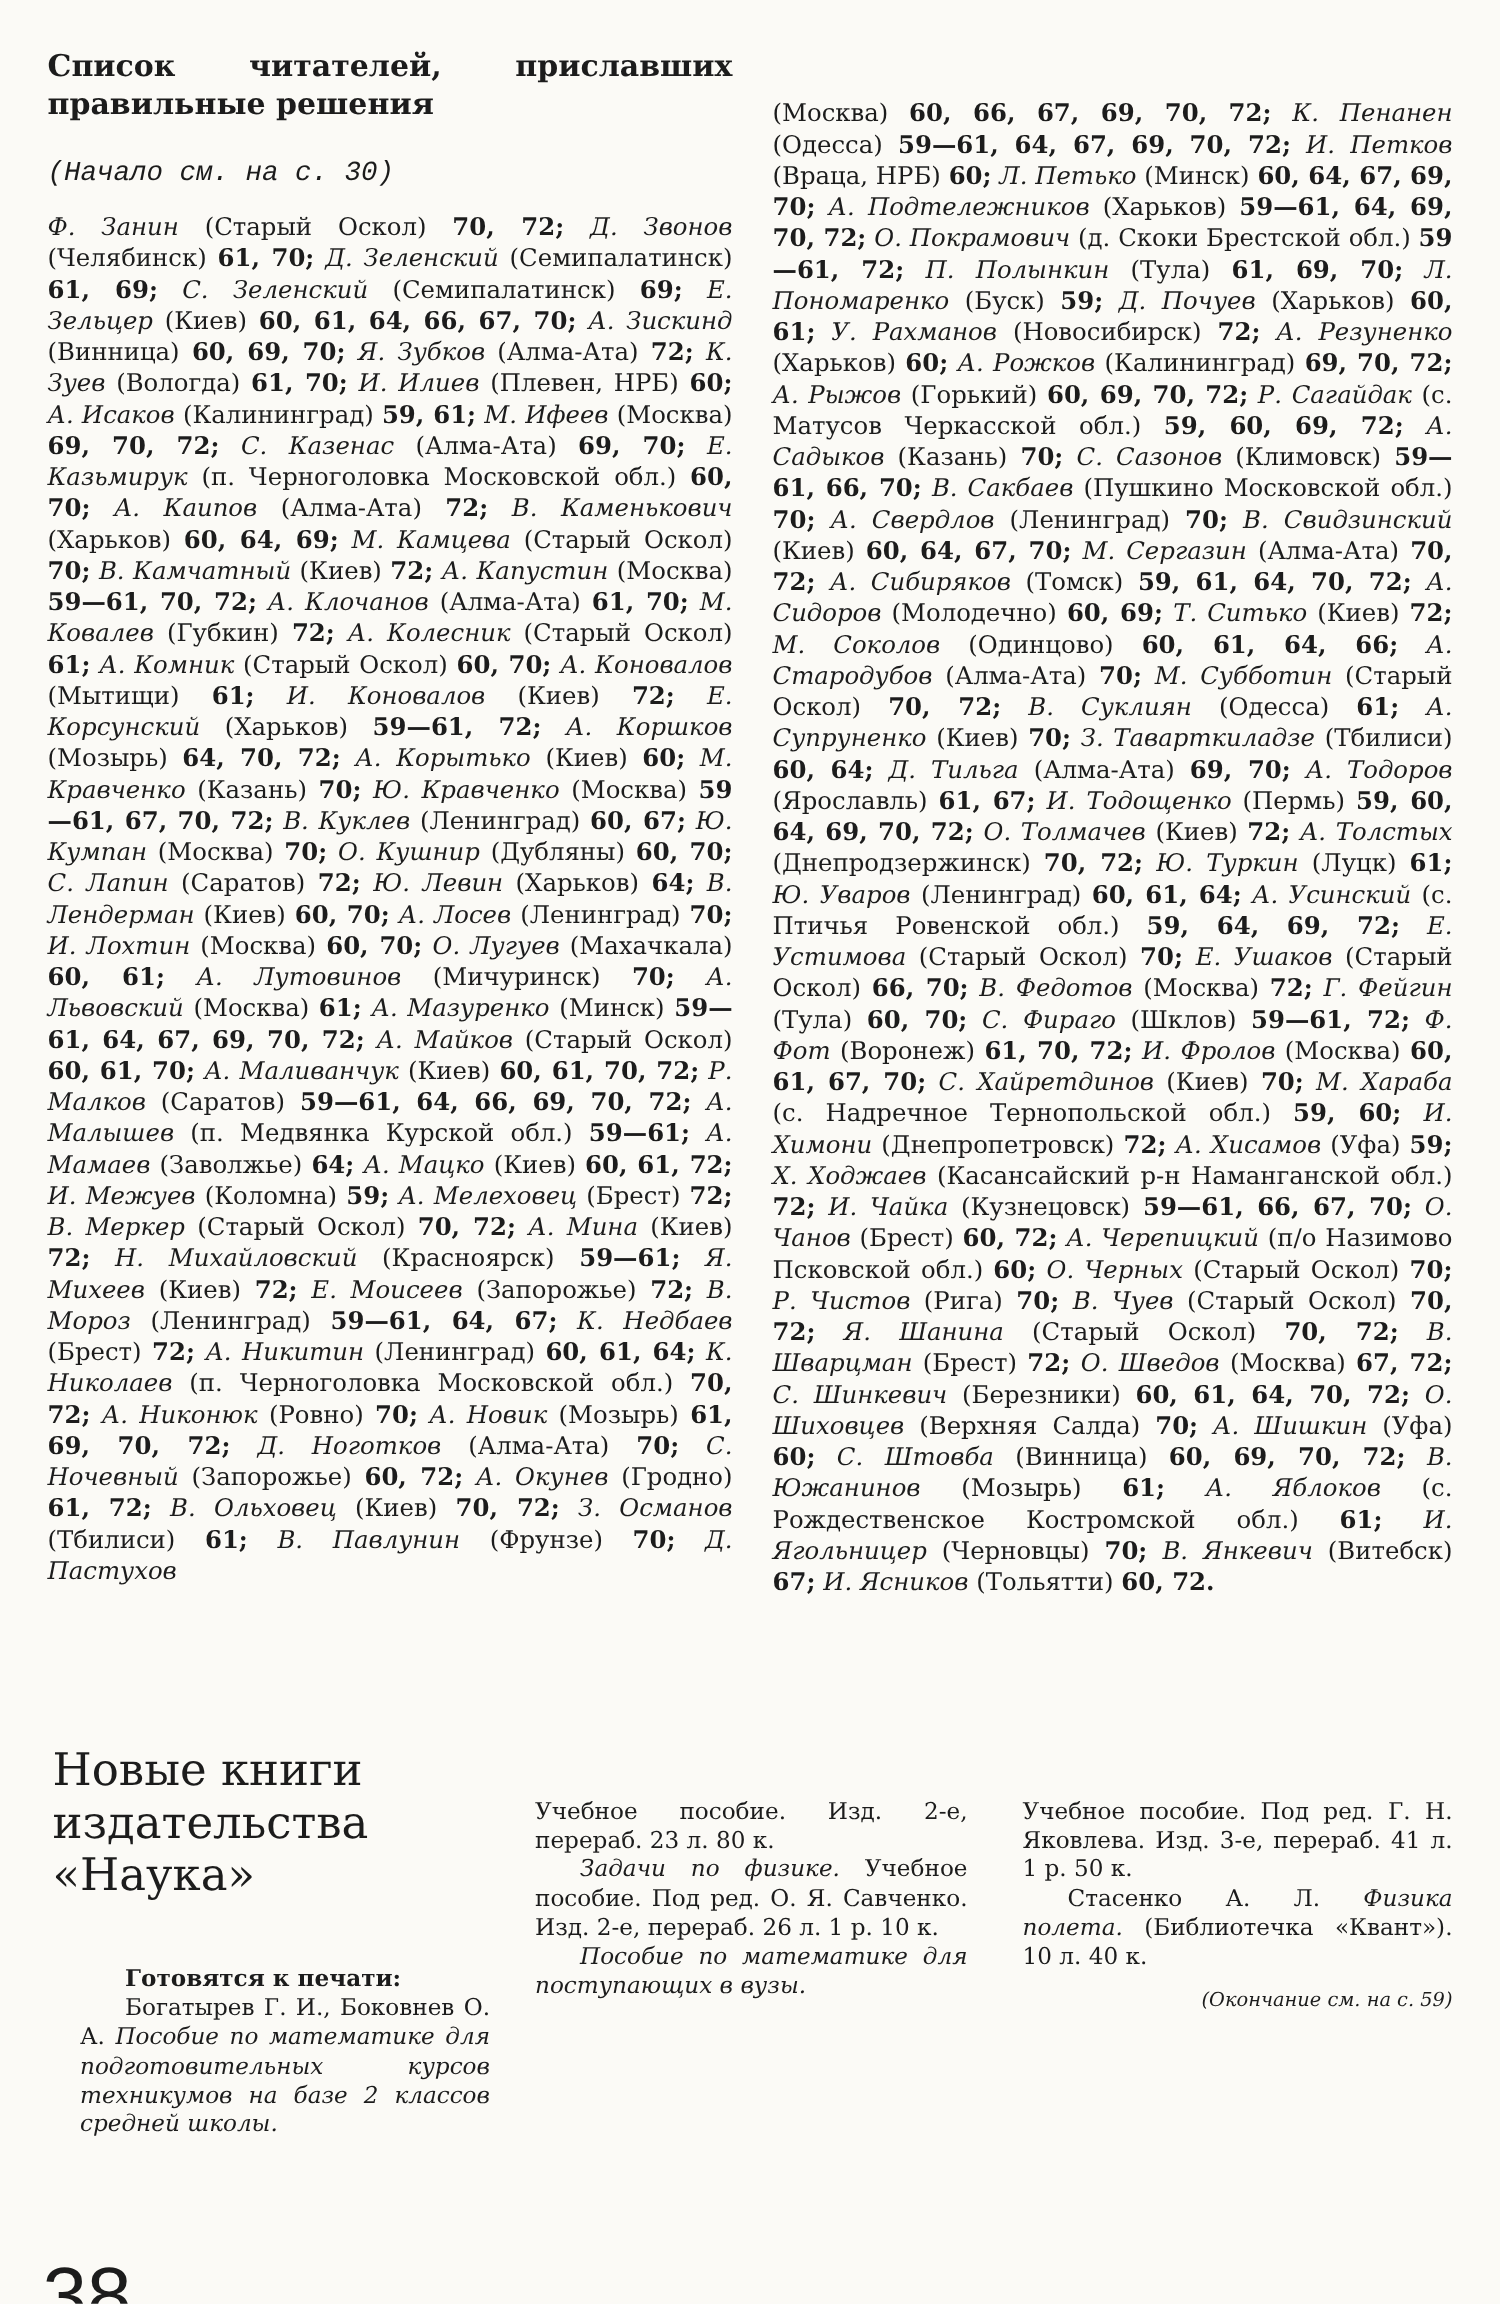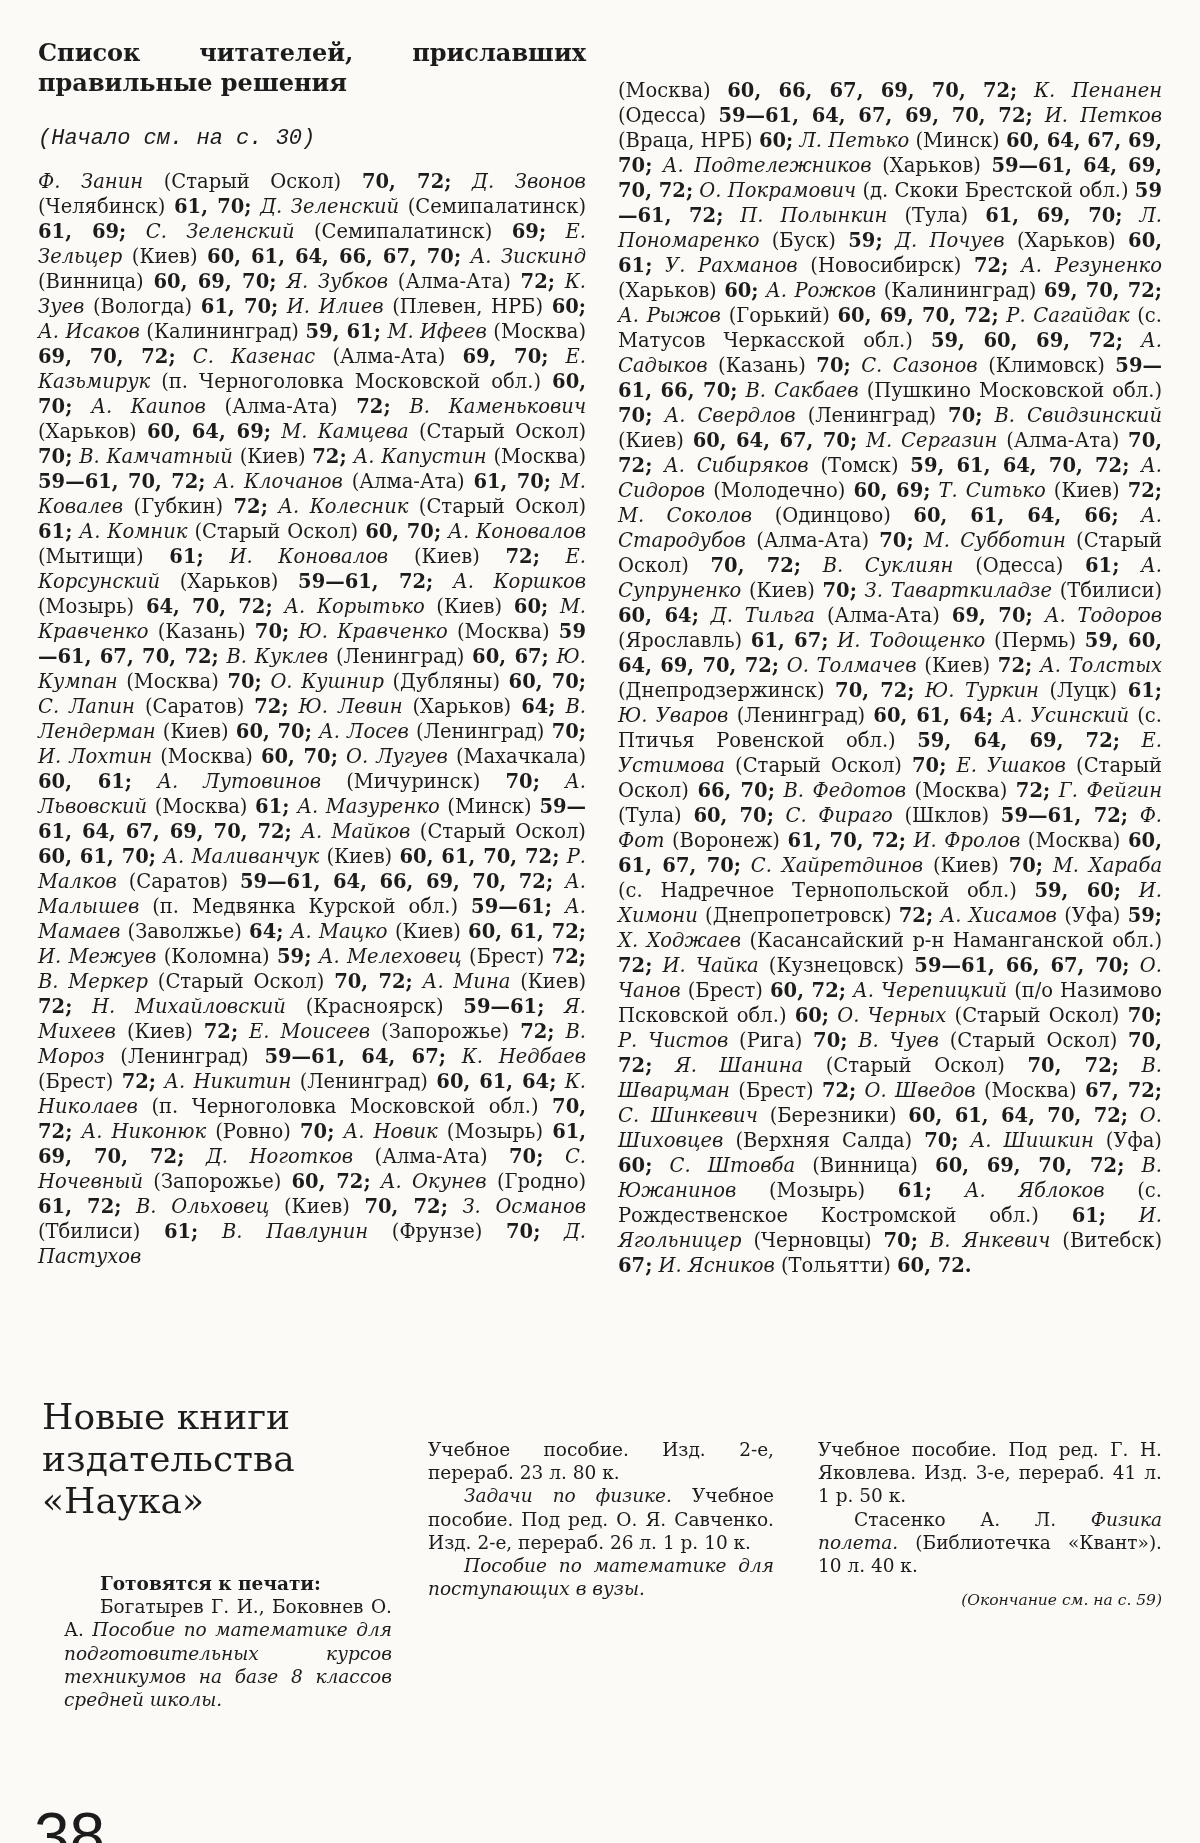--- a/index.html
+++ b/index.html
@@ -39,21 +39,21 @@
 
   <div class="col col-right">
     <p class="list" id="list-right"><span><span>(Москва)</span> <span class="nums">60, 66, 67, 69, 70, 72</span><span class="nums">;</span></span> <span><span class="nm">К. Пенанен</span> <span>(Одесса)</span> <span class="nums">59—61, 64, 67, 69, 70, 72</span><span class="nums">;</span></span> <span><span class="nm">И. Петков</span> <span>(Враца, НРБ)</span> <span class="nums">60</span><span class="nums">;</span></span> <span><span class="nm">Л. Петько</span> <span>(Минск)</span> <span class="nums">60, 64, 67, 69, 70</span><span class="nums">;</span></span> <span><span class="nm">А. Подтележников</span> <span>(Харьков)</span> <span class="nums">59—61, 64, 69, 70, 72</span><span class="nums">;</span></span> <span><span class="nm">О. Покрамович</span> <span>(д. Скоки Брестской обл.)</span> <span class="nums">59—61, 72</span><span class="nums">;</span></span> <span><span class="nm">П. Полынкин</span> <span>(Тула)</span> <span class="nums">61, 69, 70</span><span class="nums">;</span></span> <span><span class="nm">Л. Пономаренко</span> <span>(Буск)</span> <span class="nums">59</span><span class="nums">;</span></span> <span><span class="nm">Д. Почуев</span> <span>(Харьков)</span> <span class="nums">60, 61</span><span class="nums">;</span></span> <span><span class="nm">У. Рахманов</span> <span>(Новосибирск)</span> <span class="nums">72</span><span class="nums">;</span></span> <span><span class="nm">А. Резуненко</span> <span>(Харьков)</span> <span class="nums">60</span><span class="nums">;</span></span> <span><span class="nm">А. Рожков</span> <span>(Калининград)</span> <span class="nums">69, 70, 72</span><span class="nums">;</span></span> <span><span class="nm">А. Рыжов</span> <span>(Горький)</span> <span class="nums">60, 69, 70, 72</span><span class="nums">;</span></span> <span><span class="nm">Р. Сагайдак</span> <span>(с. Матусов Черкасской обл.)</span> <span class="nums">59, 60, 69, 72</span><span class="nums">;</span></span> <span><span class="nm">А. Садыков</span> <span>(Казань)</span> <span class="nums">70</span><span class="nums">;</span></span> <span><span class="nm">С. Сазонов</span> <span>(Климовск)</span> <span class="nums">59—61, 66, 70</span><span class="nums">;</span></span> <span><span class="nm">В. Сакбаев</span> <span>(Пушкино Московской обл.)</span> <span class="nums">70</span><span class="nums">;</span></span> <span><span class="nm">А. Свердлов</span> <span>(Ленинград)</span> <span class="nums">70</span><span class="nums">;</span></span> <span><span class="nm">В. Свидзинский</span> <span>(Киев)</span> <span class="nums">60, 64, 67, 70</span><span class="nums">;</span></span> <span><span class="nm">М. Сергазин</span> <span>(Алма-Ата)</span> <span class="nums">70, 72</span><span class="nums">;</span></span> <span><span class="nm">А. Сибиряков</span> <span>(Томск)</span> <span class="nums">59, 61, 64, 70, 72</span><span class="nums">;</span></span> <span><span class="nm">А. Сидоров</span> <span>(Молодечно)</span> <span class="nums">60, 69</span><span class="nums">;</span></span> <span><span class="nm">Т. Ситько</span> <span>(Киев)</span> <span class="nums">72</span><span class="nums">;</span></span> <span><span class="nm">М. Соколов</span> <span>(Одинцово)</span> <span class="nums">60, 61, 64, 66</span><span class="nums">;</span></span> <span><span class="nm">А. Стародубов</span> <span>(Алма-Ата)</span> <span class="nums">70</span><span class="nums">;</span></span> <span><span class="nm">М. Субботин</span> <span>(Старый Оскол)</span> <span class="nums">70, 72</span><span class="nums">;</span></span> <span><span class="nm">В. Суклиян</span> <span>(Одесса)</span> <span class="nums">61</span><span class="nums">;</span></span> <span><span class="nm">А. Супруненко</span> <span>(Киев)</span> <span class="nums">70</span><span class="nums">;</span></span> <span><span class="nm">З. Таварткиладзе</span> <span>(Тбилиси)</span> <span class="nums">60, 64</span><span class="nums">;</span></span> <span><span class="nm">Д. Тильга</span> <span>(Алма-Ата)</span> <span class="nums">69, 70</span><span class="nums">;</span></span> <span><span class="nm">А. Тодоров</span> <span>(Ярославль)</span> <span class="nums">61, 67</span><span class="nums">;</span></span> <span><span class="nm">И. Тодощенко</span> <span>(Пермь)</span> <span class="nums">59, 60, 64, 69, 70, 72</span><span class="nums">;</span></span> <span><span class="nm">О. Толмачев</span> <span>(Киев)</span> <span class="nums">72</span><span class="nums">;</span></span> <span><span class="nm">А. Толстых</span> <span>(Днепродзержинск)</span> <span class="nums">70, 72</span><span class="nums">;</span></span> <span><span class="nm">Ю. Туркин</span> <span>(Луцк)</span> <span class="nums">61</span><span class="nums">;</span></span> <span><span class="nm">Ю. Уваров</span> <span>(Ленинград)</span> <span class="nums">60, 61, 64</span><span class="nums">;</span></span> <span><span class="nm">А. Усинский</span> <span>(с. Птичья Ровенской обл.)</span> <span class="nums">59, 64, 69, 72</span><span class="nums">;</span></span> <span><span class="nm">Е. Устимова</span> <span>(Старый Оскол)</span> <span class="nums">70</span><span class="nums">;</span></span> <span><span class="nm">Е. Ушаков</span> <span>(Старый Оскол)</span> <span class="nums">66, 70</span><span class="nums">;</span></span> <span><span class="nm">В. Федотов</span> <span>(Москва)</span> <span class="nums">72</span><span class="nums">;</span></span> <span><span class="nm">Г. Фейгин</span> <span>(Тула)</span> <span class="nums">60, 70</span><span class="nums">;</span></span> <span><span class="nm">С. Фираго</span> <span>(Шклов)</span> <span class="nums">59—61, 72</span><span class="nums">;</span></span> <span><span class="nm">Ф. Фот</span> <span>(Воронеж)</span> <span class="nums">61, 70, 72</span><span class="nums">;</span></span> <span><span class="nm">И. Фролов</span> <span>(Москва)</span> <span class="nums">60, 61, 67, 70</span><span class="nums">;</span></span> <span><span class="nm">С. Хайретдинов</span> <span>(Киев)</span> <span class="nums">70</span><span class="nums">;</span></span> <span><span class="nm">М. Хараба</span> <span>(с. Надречное Тернопольской обл.)</span> <span class="nums">59, 60</span><span class="nums">;</span></span> <span><span class="nm">И. Химони</span> <span>(Днепропетровск)</span> <span class="nums">72</span><span class="nums">;</span></span> <span><span class="nm">А. Хисамов</span> <span>(Уфа)</span> <span class="nums">59</span><span class="nums">;</span></span> <span><span class="nm">Х. Ходжаев</span> <span>(Касансайский р-н Наманганской обл.)</span> <span class="nums">72</span><span class="nums">;</span></span> <span><span class="nm">И. Чайка</span> <span>(Кузнецовск)</span> <span class="nums">59—61, 66, 67, 70</span><span class="nums">;</span></span> <span><span class="nm">О. Чанов</span> <span>(Брест)</span> <span class="nums">60, 72</span><span class="nums">;</span></span> <span><span class="nm">А. Черепицкий</span> <span>(п/о Назимово Псковской обл.)</span> <span class="nums">60</span><span class="nums">;</span></span> <span><span class="nm">О. Черных</span> <span>(Старый Оскол)</span> <span class="nums">70</span><span class="nums">;</span></span> <span><span class="nm">Р. Чистов</span> <span>(Рига)</span> <span class="nums">70</span><span class="nums">;</span></span> <span><span class="nm">В. Чуев</span> <span>(Старый Оскол)</span> <span class="nums">70, 72</span><span class="nums">;</span></span> <span><span class="nm">Я. Шанина</span> <span>(Старый Оскол)</span> <span class="nums">70, 72</span><span class="nums">;</span></span> <span><span class="nm">В. Шварцман</span> <span>(Брест)</span> <span class="nums">72</span><span class="nums">;</span></span> <span><span class="nm">О. Шведов</span> <span>(Москва)</span> <span class="nums">67, 72</span><span class="nums">;</span></span> <span><span class="nm">С. Шинкевич</span> <span>(Березники)</span> <span class="nums">60, 61, 64, 70, 72</span><span class="nums">;</span></span> <span><span class="nm">О. Шиховцев</span> <span>(Верхняя Салда)</span> <span class="nums">70</span><span class="nums">;</span></span> <span><span class="nm">А. Шишкин</span> <span>(Уфа)</span> <span class="nums">60</span><span class="nums">;</span></span> <span><span class="nm">С. Штовба</span> <span>(Винница)</span> <span class="nums">60, 69, 70, 72</span><span class="nums">;</span></span> <span><span class="nm">В. Южанинов</span> <span>(Мозырь)</span> <span class="nums">61</span><span class="nums">;</span></span> <span><span class="nm">А. Яблоков</span> <span>(с. Рождественское Костромской обл.)</span> <span class="nums">61</span><span class="nums">;</span></span> <span><span class="nm">И. Ягольницер</span> <span>(Черновцы)</span> <span class="nums">70</span><span class="nums">;</span></span> <span><span class="nm">В. Янкевич</span> <span>(Витебск)</span> <span class="nums">67</span><span class="nums">;</span></span> <span><span class="nm">И. Ясников</span> <span>(Тольятти)</span> <span class="nums">60, 72.</span></span> </p>
   </div>
 
   <h2 class="books-title">Новые книги издательства «Наука»</h2>
 
   <div class="bcol b1">
     <p class="hdr">Готовятся к печати:</p>
     <div id="bcol1">
-        <p><span>Богатырев Г. И., Боковнев О. А. </span><span class="it">Пособие по математике для подготовительных курсов техникумов на базе 8 классов средней школы.</span></p>
+        <p><span>Богатырев Г. И., Боковнев О. А. </span><span class="it">Пособие по математике для подготовительных курсов техникумов на базе 2 классов средней школы.</span></p>
       </div>
   </div>
   <div class="bcol b2">
       <div id="bcol2">
         <p class="cont"><span>Учебное пособие. Изд. 2-е, перераб. 23 л. 80 к.</span></p>
         <p><span class="it">Задачи по физике.</span><span> Учебное пособие. Под ред. О. Я. Савченко. Изд. 2-е, перераб. 26 л. 1 р. 10 к.</span></p>
         <p><span class="it">Пособие по математике для поступающих в вузы.</span></p>
       </div>
     </div>
   <div class="bcol b3">

